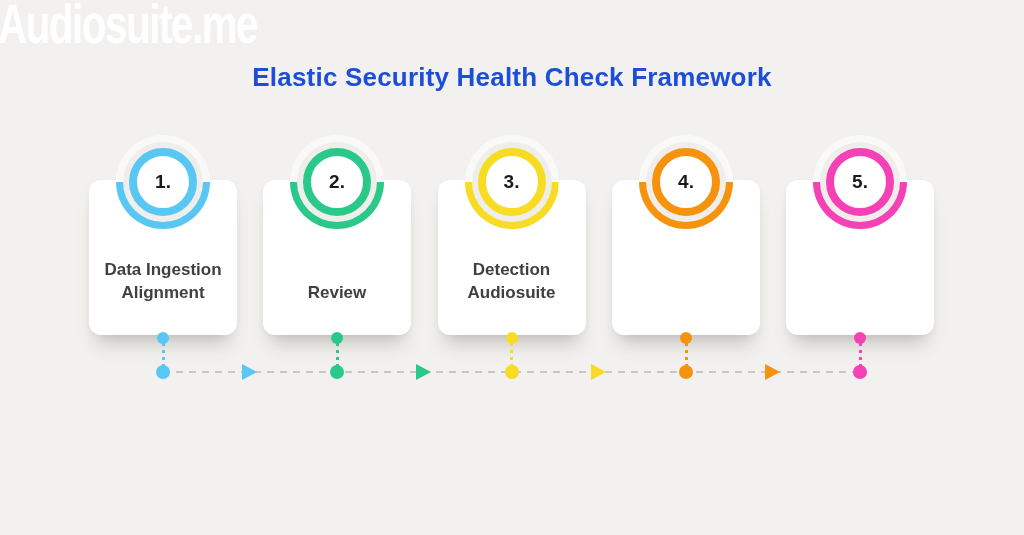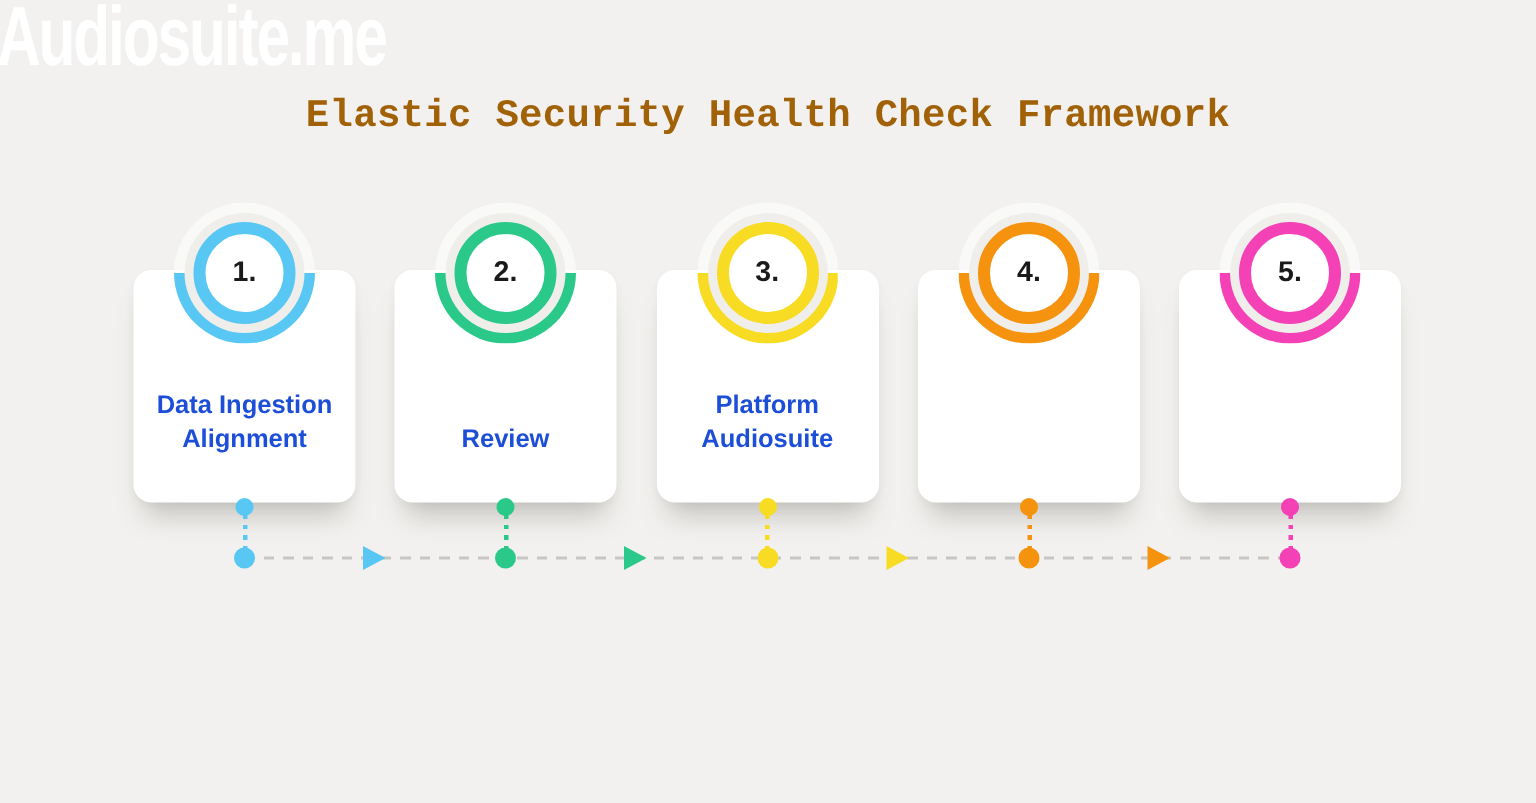--- a/index.html
+++ b/index.html
@@ -17,21 +17,21 @@
     position:absolute; top:-9px; left:-2px;
     font-size:56px; font-weight:700; color:#FFFFFF;
     letter-spacing:-2px; white-space:nowrap;
     transform:scaleX(0.72); transform-origin:left top;
   }
 
   
   .title {
     position:absolute; top:62px; left:0; width:100%;
     text-align:center; font-size:26px; font-weight:700;
-    color:#a16207; letter-spacing:0.2px;font-family:Liberation Mono, monospace;
+    color:#1d4ed8; letter-spacing:0.2px;
   }
 
   
   .track {
     position:absolute; left:163px; top:371px; width:695px; height:2px;
     background:repeating-linear-gradient(90deg, var(--track,#C8C6C3) 0 7px, transparent 7px 13px);
     z-index:1;
   }
 
   
@@ -56,21 +56,21 @@
     left:13px; top:13px; width:68px; height:68px;
     background:#FFFFFF; border:8px solid var(--c);
     display:flex; align-items:center; justify-content:center;
     font-size:19px; font-weight:700; color:#1A1A1A;
   }
 
   
   .label {
     position:absolute; top:78px; left:0; width:100%;
     text-align:center; font-size:17px; font-weight:700;
-    line-height:23px; color:#1d4ed8;
+    line-height:23px; color:#404040;
   }
 
   
   .dot-top    { position:absolute; left:68px; top:152px; width:12px; height:12px; border-radius:50%; background:var(--c); }
   .vline      { position:absolute; left:72.5px; top:163px; width:3px; height:23px;
                 background:repeating-linear-gradient(180deg, var(--c) 0 3px, transparent 3px 7px); }
   .dot-bottom { position:absolute; left:67px; top:185px; width:14px; height:14px; border-radius:50%; background:var(--c); }
   .arrow      { position:absolute; left:153px; top:184px; width:0; height:0;
                 border-top:8px solid transparent; border-bottom:8px solid transparent;
                 border-left:15px solid var(--c); }
@@ -132,21 +132,21 @@
     <div class="card">
       <div class="badge">
         <div class="arc-bottom"></div>
         <div class="arc-top"></div>
         <div class="gray-ring"></div>
         <div class="num-circle">
           <span>3.</span>
         </div>
       </div>
       <div class="label">
-        <span>Platform</span><br>
+        <span>Detection</span><br>
         <span>Audiosuite</span>
       </div>
     </div>
     <div class="dot-top"></div>
     <div class="vline"></div>
     <div class="dot-bottom"></div>
     <div class="arrow"></div>
   </div>
 
   <div class="step" style="left: 612px; --c: #F6930E;">

